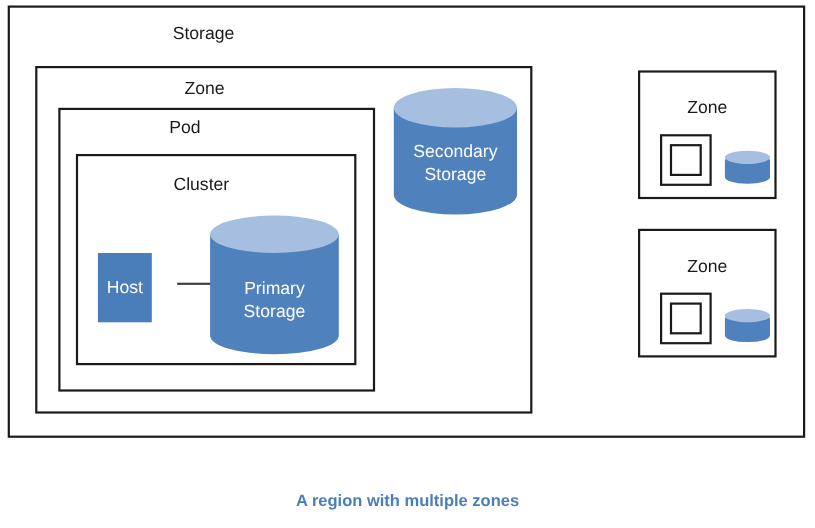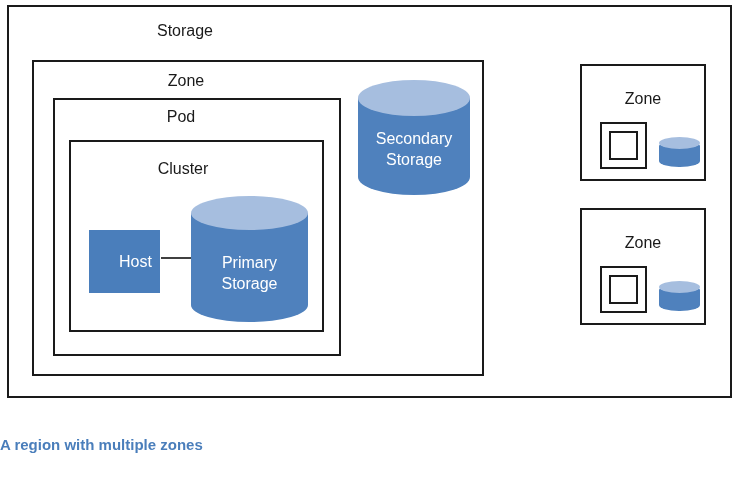--- a/index.html
+++ b/index.html
@@ -19,28 +19,28 @@
     overflow:hidden;
   }
   .box{position:absolute;border:2px solid var(--box-border);background:transparent;box-sizing:border-box;}
   .lbl{position:absolute;text-align:center;font-size:16px;line-height:18px;white-space:nowrap;}
   
   .region-box{left:7px;top:5px;width:725px;height:393px;}
   .region-lbl{left:125px;top:22px;width:120px;}
   .zone-box{left:32px;top:60px;width:452px;height:316px;}
   .zone-lbl{left:136px;top:72px;width:100px;}
   .pod-box{left:53px;top:98px;width:288px;height:258px;}
-  .pod-lbl{left:131px;top:108px;width:100px;}
+  .pod-lbl{left:118px;top:108px;width:100px;}
   .cluster-box{left:69px;top:140px;width:255px;height:192px;}
   .cluster-lbl{left:123px;top:160px;width:120px;}
   
   .host{
     position:absolute;left:89px;top:230px;width:49px;height:63px;
     background:var(--host-fill);color:#fff;font-size:16px;
-    display:flex;align-items:center;justify-content:center;padding-left:22px;
+    display:flex;align-items:center;justify-content:center;
   }
   .connector{position:absolute;left:161px;top:257px;width:31px;height:2px;background:var(--connector);}
   
   .cyl{position:absolute;}
   .cyl .top{position:absolute;left:0;top:0;width:100%;background:var(--cylinder-top);border-radius:50%;}
   .cyl .body{position:absolute;left:0;width:100%;background:var(--cylinder-body);}
   .cyl .txt{
     position:absolute;left:0;right:0;margin:0 auto;text-align:center;
     color:#fff;font-size:16px;line-height:21px;white-space:normal;
   }
@@ -57,21 +57,21 @@
   .zone-sm-1{left:580px;top:64px;}
   .zone-sm-2{left:580px;top:208px;}
   .zone-sm .zlbl{position:absolute;left:0;top:24px;width:100%;text-align:center;font-size:16px;}
   .sq-outer{position:absolute;left:18px;top:56px;width:47px;height:47px;border:2px solid var(--box-border);box-sizing:border-box;background:var(--background);}
   .sq-inner{position:absolute;left:7px;top:7px;width:29px;height:29px;border:2px solid var(--box-border);box-sizing:border-box;}
   .mini-cyl{position:absolute;left:77px;top:71px;width:41px;height:30px;}
   .mini-cyl .top{height:12px;}
   .mini-cyl .body{top:6px;bottom:0;border-radius:6px 6px 20px 20px / 3px 3px 6px 6px;}
   
   .caption{
-    position:absolute;left:0;top:436px;width:741px;text-align:left;
+    position:absolute;left:0;top:447px;width:741px;text-align:center;
     color:var(--caption-text);font-size:15px;font-weight:bold;
   }
 </style>
 </head>
 <body>
 
 <div class="canvas">
 
   <div class="box region-box"></div>
   <div class="lbl region-lbl">Storage</div>

